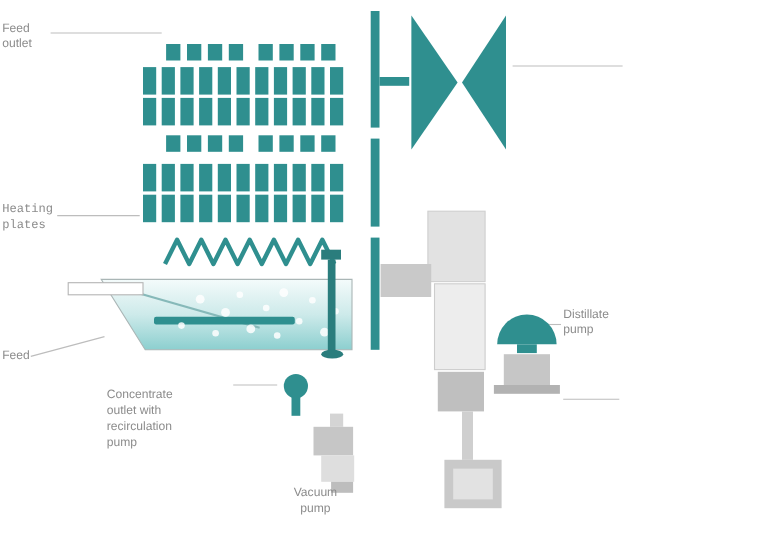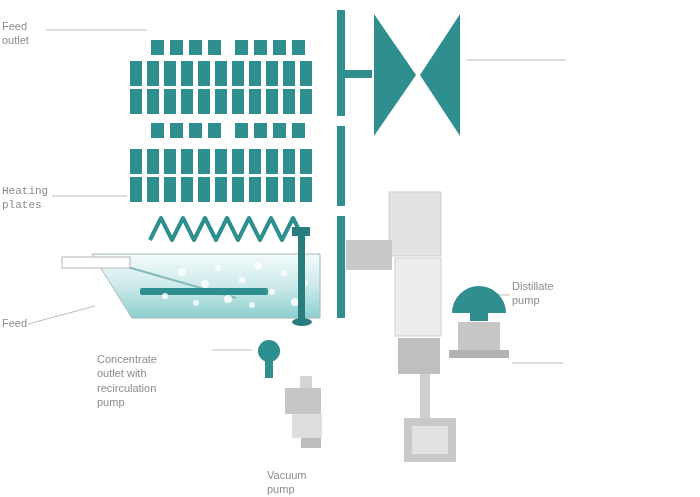--- a/index.html
+++ b/index.html
@@ -217,18 +217,18 @@
   </div>
 
 
   <div class="lbl" style="left:97px;top:352px;">
     <div>Concentrate</div>
     <div>outlet with</div>
     <div>recirculation</div>
     <div>pump</div>
   </div>
 
-  <div class="lbl" style="left:267px;top:468px;">
+  <div class="lbl" style="left:267px;top:441px;text-align:center;">
     <div>Vacuum</div>
     <div>pump</div>
   </div>
 
 </div>
 
 </body></html>

